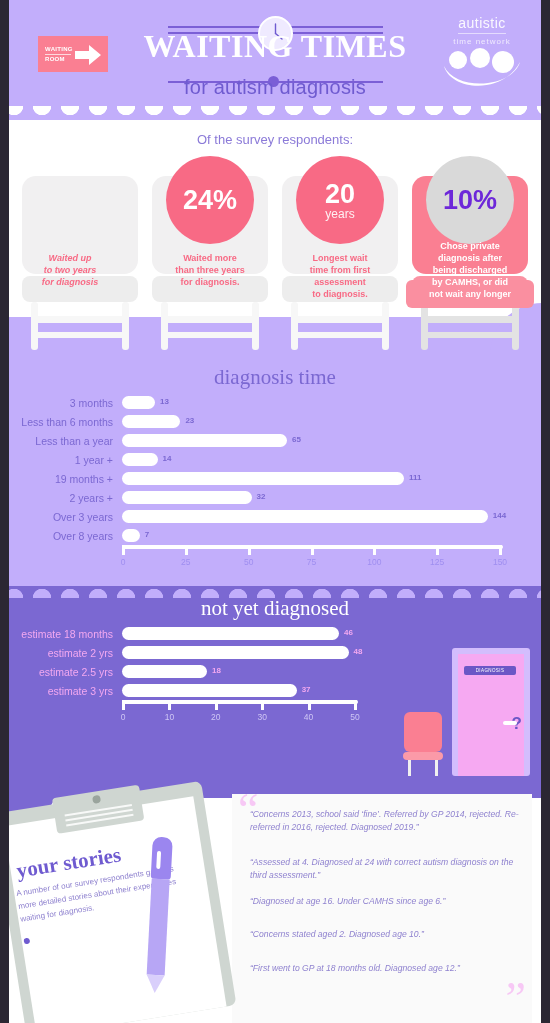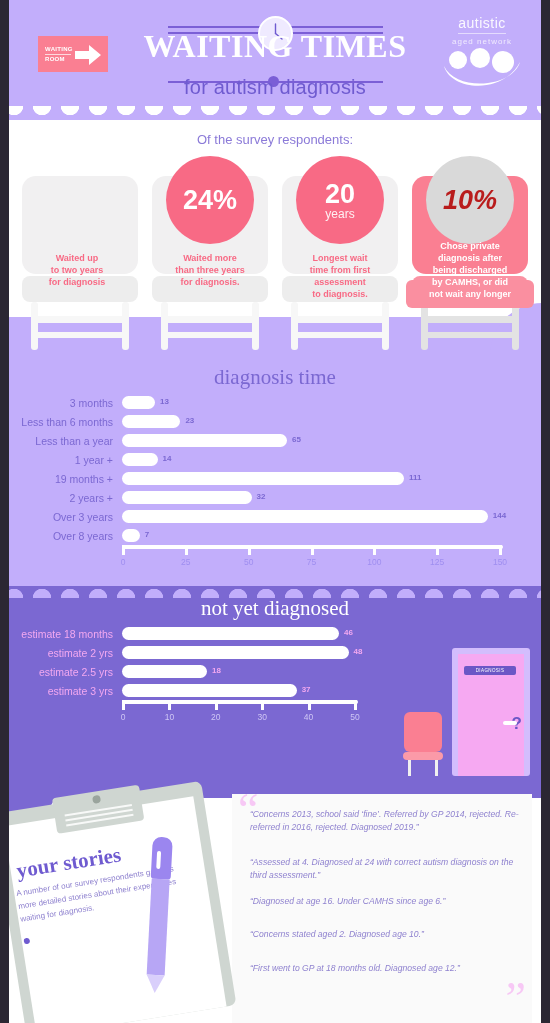--- a/index.html
+++ b/index.html
@@ -74,28 +74,28 @@
 
   .c1{left:22px;} .c2{left:152px;} .c3{left:282px;} .c4{left:412px;}
 
   .bubble{
     position:absolute;top:36px;width:88px;height:88px;border-radius:50%;background:#f86a85;
     display:flex;flex-direction:column;align-items:center;justify-content:center;z-index:5;
   }
   .bubble.grey{background:#d9d9d9;}
   .b1{left:36px;} .b2{left:166px;} .b3{left:296px;} .b4{left:426px;}
   .bub-num{color:#ffffff;font-size:27px;font-weight:bold;line-height:28px;}
-  .bubble.grey .bub-num{color:#b91c1c;font-style:italic;}
+  .bubble.grey .bub-num{color:#6d28d9;}
   .bub-unit{color:#ffffff;font-size:12px;line-height:13px;opacity:.9;}
 
   .stat-cap{
     position:absolute;top:132px;width:116px;text-align:center;color:#f86a85;
     font-size:9px;font-weight:bold;line-height:12px;z-index:6;
   }
-  .s1{left:19px;} .s2{left:152px;} .s3{left:282px;}
+  .s1{left:12px;font-style:italic;} .s2{left:152px;} .s3{left:282px;}
   .s4{left:406px;width:128px;color:#ffffff;top:120px;}
   .s4-band{position:absolute;left:406px;top:160px;width:128px;height:28px;background:#fa8fa0;border-radius:6px;z-index:5;}
 
   
   .sec-diag{position:absolute;left:0;top:355px;width:550px;height:231px;background:#c2aefb;overflow:hidden;}
   .sec-title{width:100%;text-align:center;font-family:"Liberation Serif",serif;font-size:21px;color:#7b68d2;padding-top:10px;}
   .sec-title.light{color:#ffffff;}
 
   .chartbox{position:absolute;left:0;top:38px;width:550px;}
   .brow{display:flex;align-items:center;height:19px;}
@@ -192,21 +192,21 @@
           <line x1="15.5" y1="15.5" x2="15.5" y2="6" stroke="#6f5bd0" stroke-width="1.4" stroke-linecap="round"></line>
           <line x1="15.5" y1="15.5" x2="22" y2="21" stroke="#6f5bd0" stroke-width="1.4" stroke-linecap="round"></line>
         </svg>
       </div>
     </div>
     <div class="main-title">WAITING TIMES</div>
     <div class="sub-title">for autism diagnosis</div>
 
     <div class="logo">
       <div class="logo-main">autistic</div>
-      <div class="logo-sub">aged network</div>
+      <div class="logo-sub">time network</div>
       <svg width="84" height="44" viewBox="0 0 84 44" style="margin-top:2px;">
         <circle cx="18" cy="12" r="9" fill="#ffffff"></circle>
         <circle cx="40" cy="10" r="10" fill="#ffffff"></circle>
         <circle cx="63" cy="14" r="11" fill="#ffffff"></circle>
         <path d="M4 18 C10 42 62 48 80 14 C72 40 16 44 4 18 Z" fill="#ffffff"></path>
       </svg>
     </div>
 
     <div class="wave-bottom wave-white"></div>
   </div>

